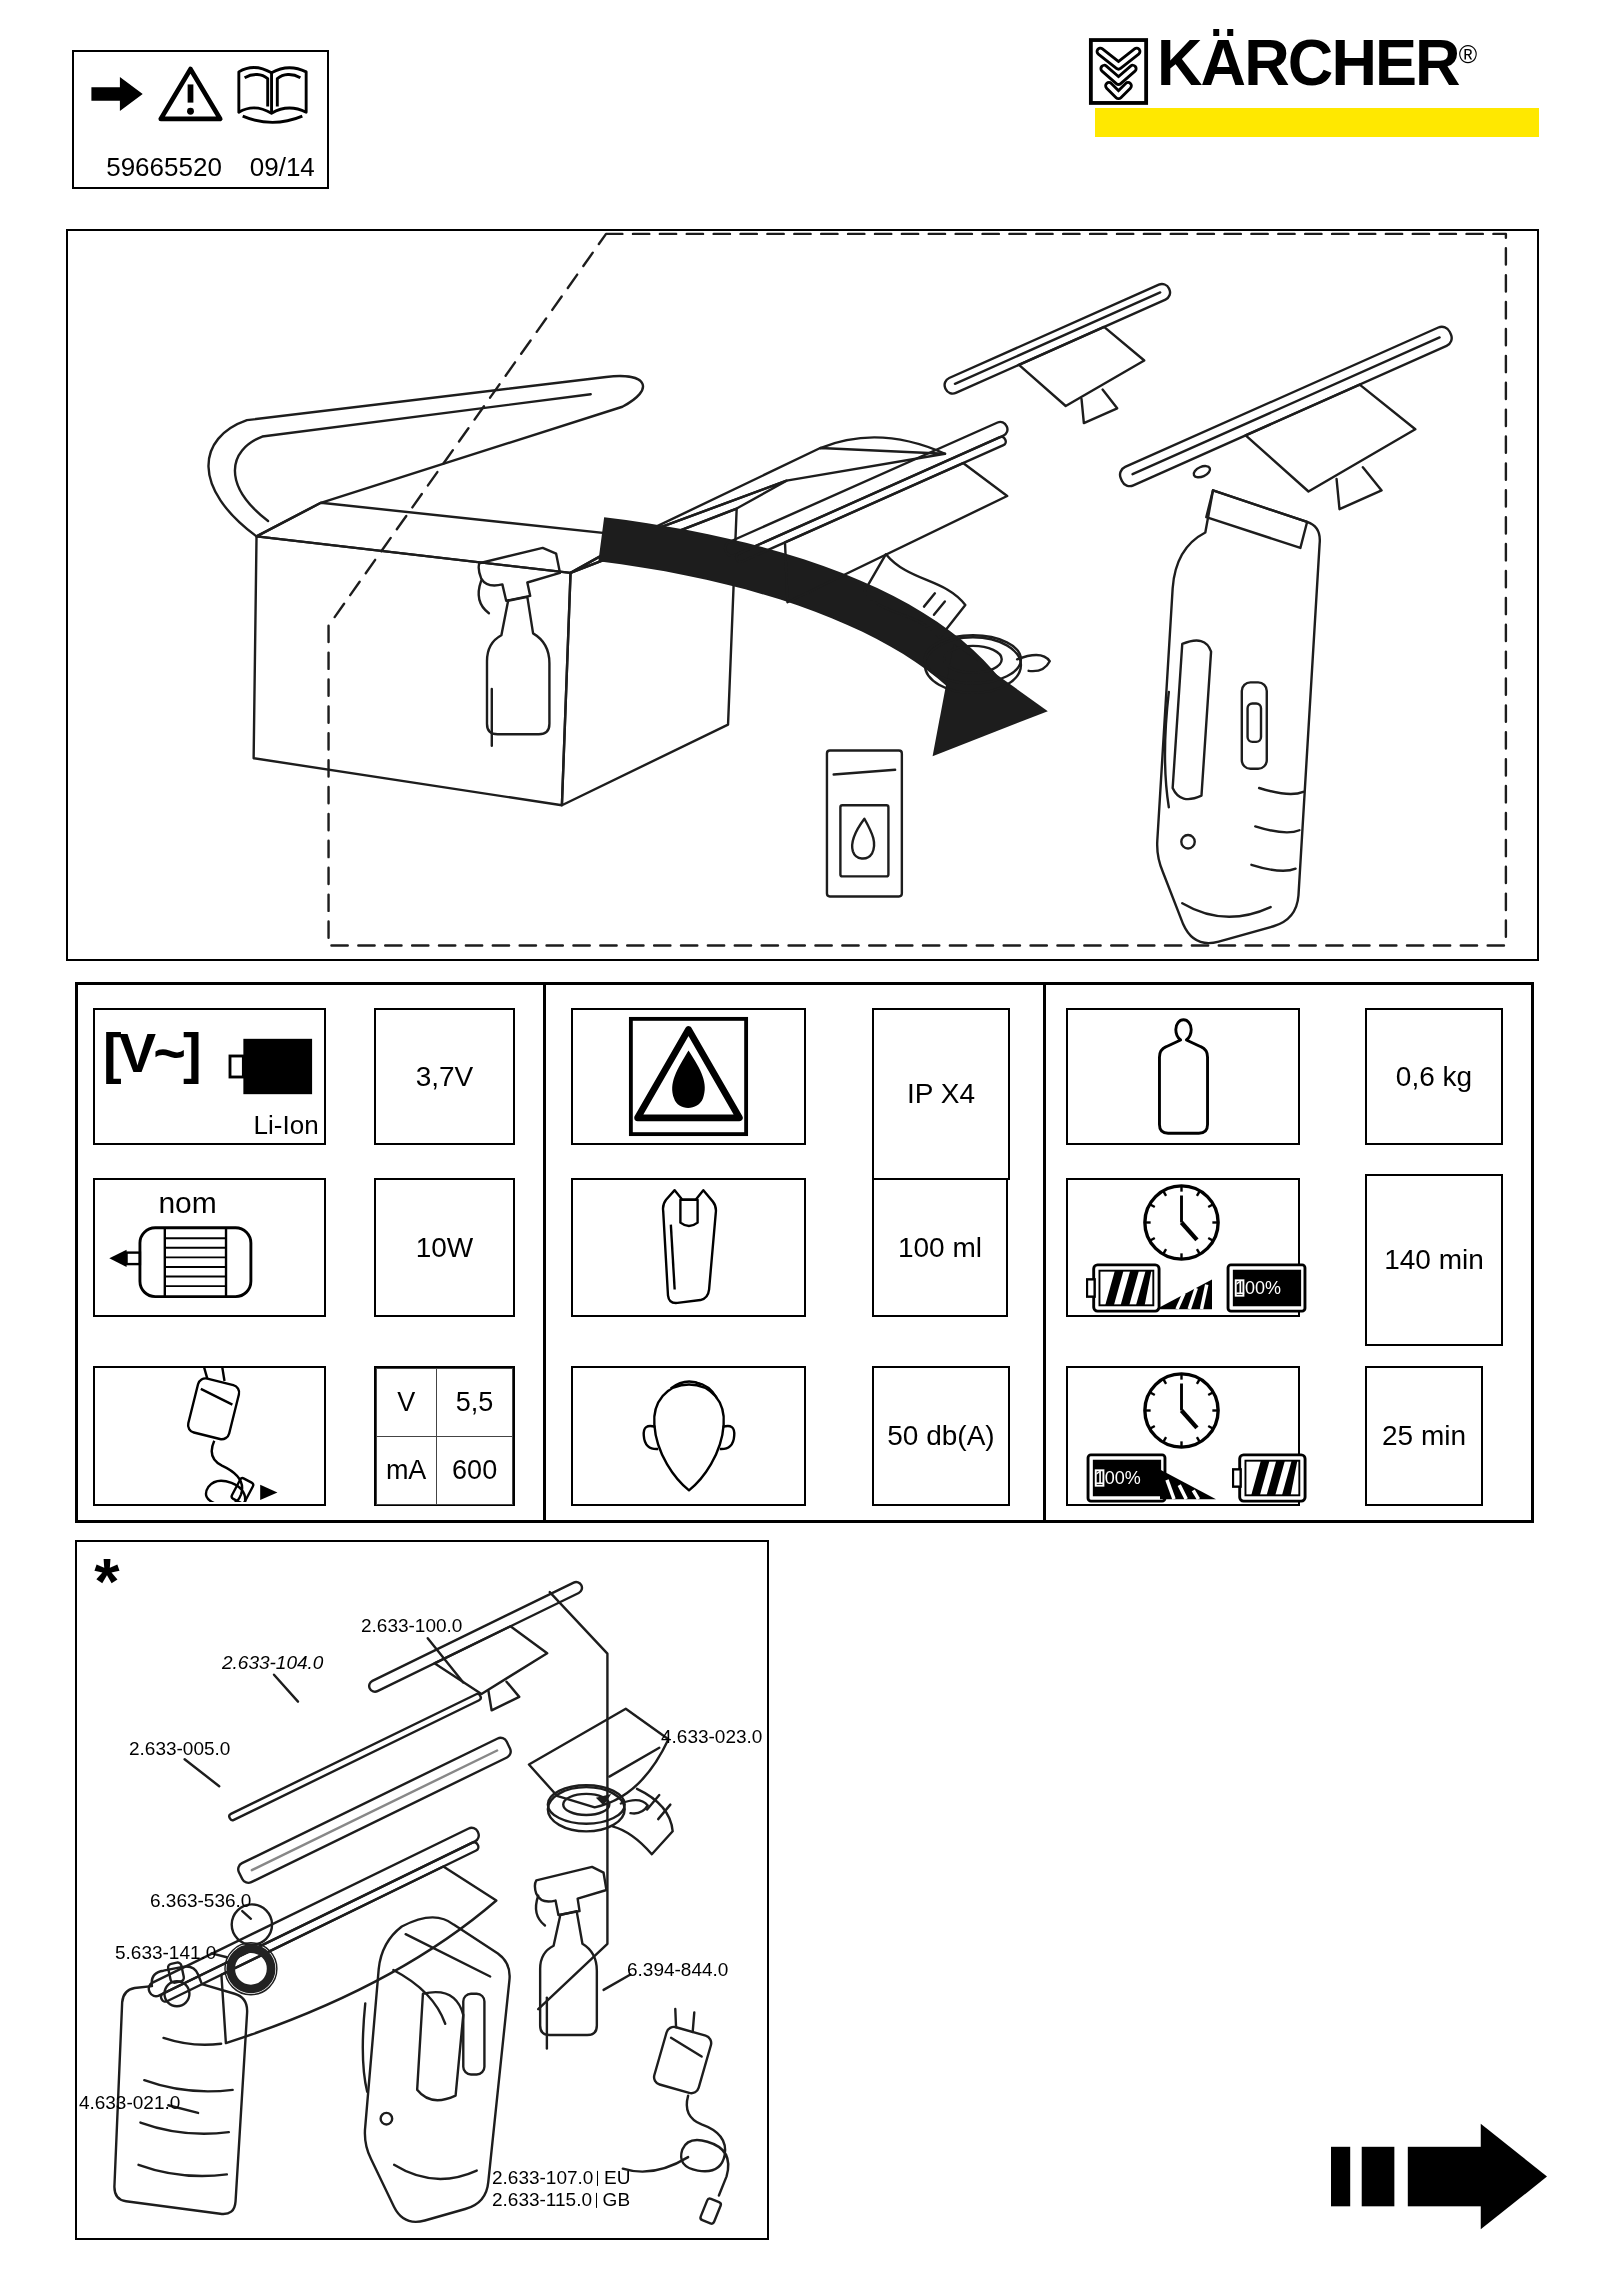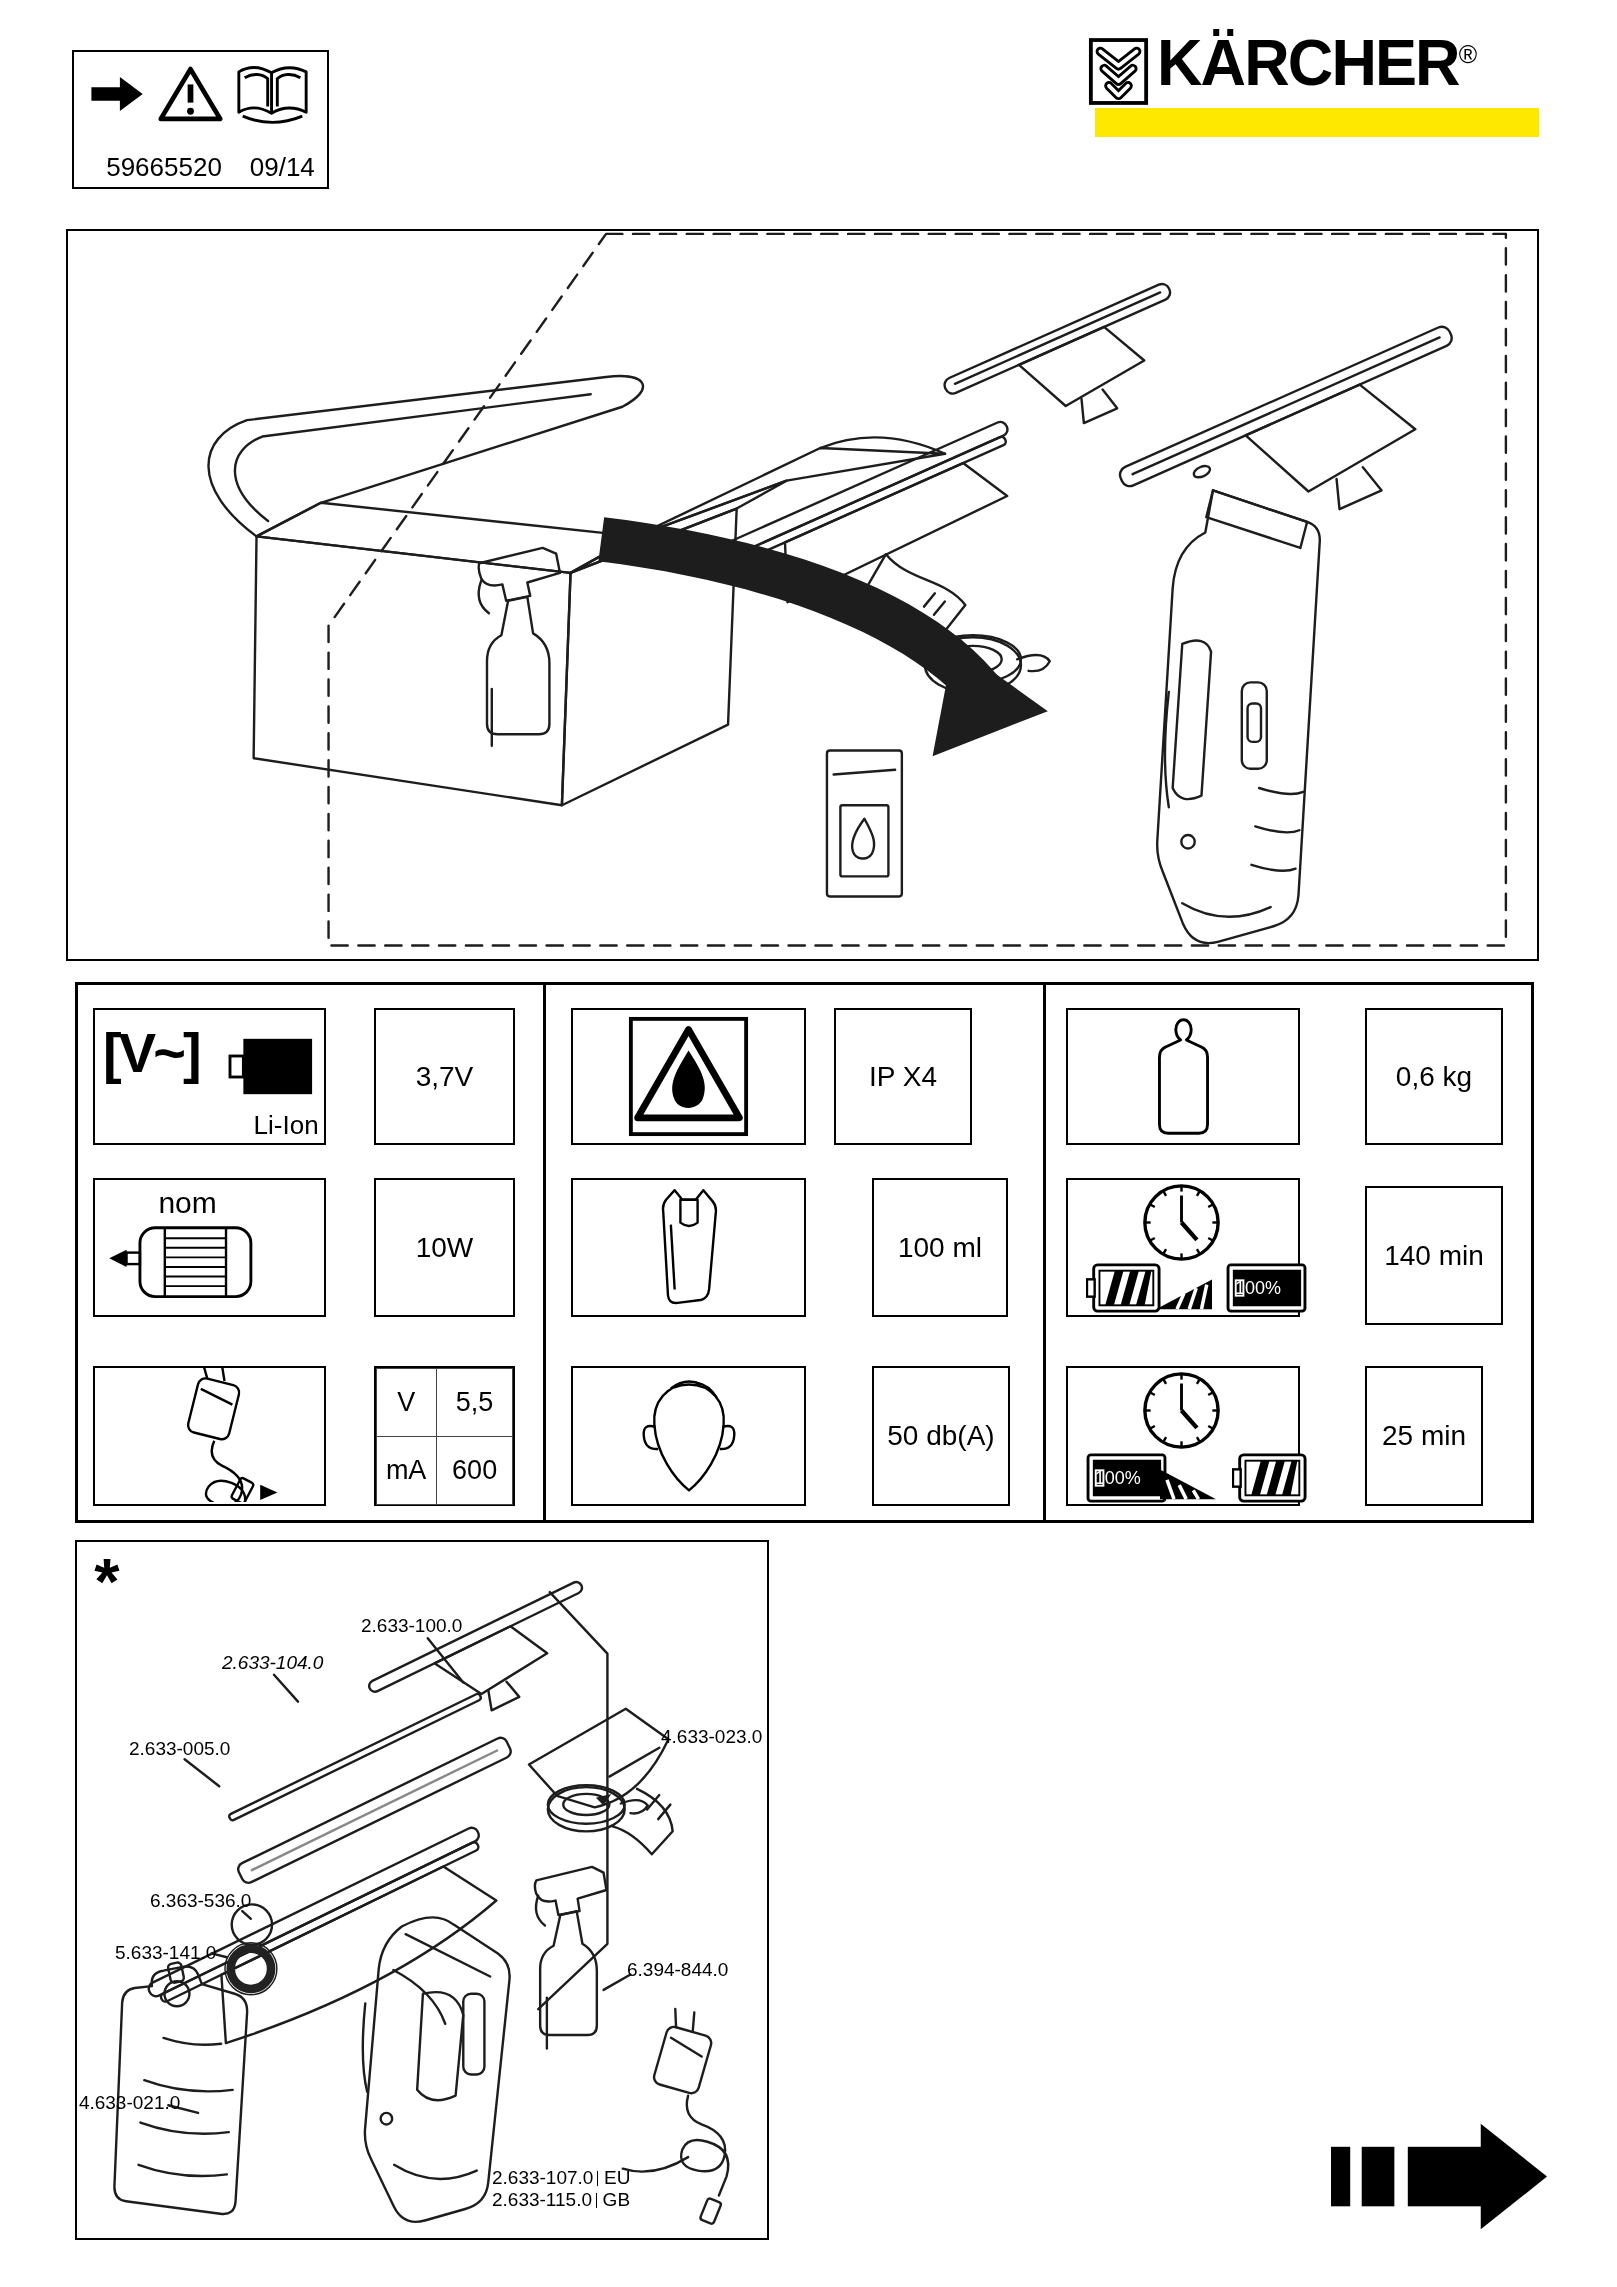--- a/index.html
+++ b/index.html
@@ -222,21 +222,21 @@
       </div>
     </div>
 
     <div class="cell" style="left:493px;top:23px;width:235px;height:137px;display:flex;align-items:center;justify-content:center;">
       <svg width="121" height="121" viewBox="0 0 126 126">
         <rect x="3" y="3" width="120" height="120" fill="#fff" stroke="#000" stroke-width="4"></rect>
         <path d="M63,14 L116,106 H10 Z" fill="none" stroke="#000" stroke-width="7" stroke-linejoin="round"></path>
         <path d="M63,36 C76,56 84,70 78,86 C73,99 52,99 48,86 C42,70 51,56 63,36 Z" fill="#000"></path>
       </svg>
     </div>
-    <div class="cell vcell" style="left:756px;top:23px;width:138px;height:137px;">
+    <div class="cell vcell" style="left:794px;top:23px;width:138px;height:172px;">
       <span>IP X4</span>
     </div>
 
     <div class="cell" style="left:493px;top:193px;width:235px;height:139px;display:flex;align-items:center;justify-content:center;">
       <svg width="86" height="127" viewBox="0 0 90 132">
         <g fill="none" stroke="#000" stroke-width="2.5" stroke-linejoin="round">
           <path d="M30,6 l8,10 h14 l8,-10 l10,12 q4,5 3,12 l-7,80 q-1,9 -9,11 l-24,3 q-9,1 -10,-8 l-5,-88 q-1,-7 3,-12 z"></path>
           <path d="M36,16 h18 v24 q-9,7 -18,0 z"></path>
           <path d="M26,42 l4,68"></path>
         </g>
@@ -308,21 +308,21 @@
       </svg>
       <span class="batwrap" style="left:146px;top:83px;width:81px;height:50px;">
         <svg width="81" height="50" viewBox="0 0 84 52">
           <rect x="2" y="2" width="80" height="48" rx="3" fill="#fff" stroke="#000" stroke-width="3"></rect>
           <rect x="7" y="7" width="71" height="38" fill="#000"></rect>
           <rect x="10" y="18" width="8" height="16" fill="none" stroke="#fff" stroke-width="2"></rect>
         </svg>
         <span class="batlabel">100%</span>
       </span>
     </div>
-    <div class="cell vcell" style="left:1287px;top:201px;width:138px;height:139px;">
+    <div class="cell vcell" style="left:1287px;top:189px;width:138px;height:172px;">
       <span>140 min</span>
     </div>
 
     <div class="cell" style="left:988px;top:381px;width:234px;height:140px;">
       <svg class="abs" style="left:73px;top:1.9px;" width="81" height="81" viewBox="0 0 84 84">
         <circle cx="42" cy="42" r="38" fill="none" stroke="#000" stroke-width="3.5"></circle>
         <g stroke="#000" stroke-width="2.5">
           <line x1="42" y1="10" x2="42" y2="4"></line>
             <line x1="58" y1="14.3" x2="61" y2="9.1"></line>
             <line x1="69.7" y1="26" x2="74.9" y2="23"></line>

